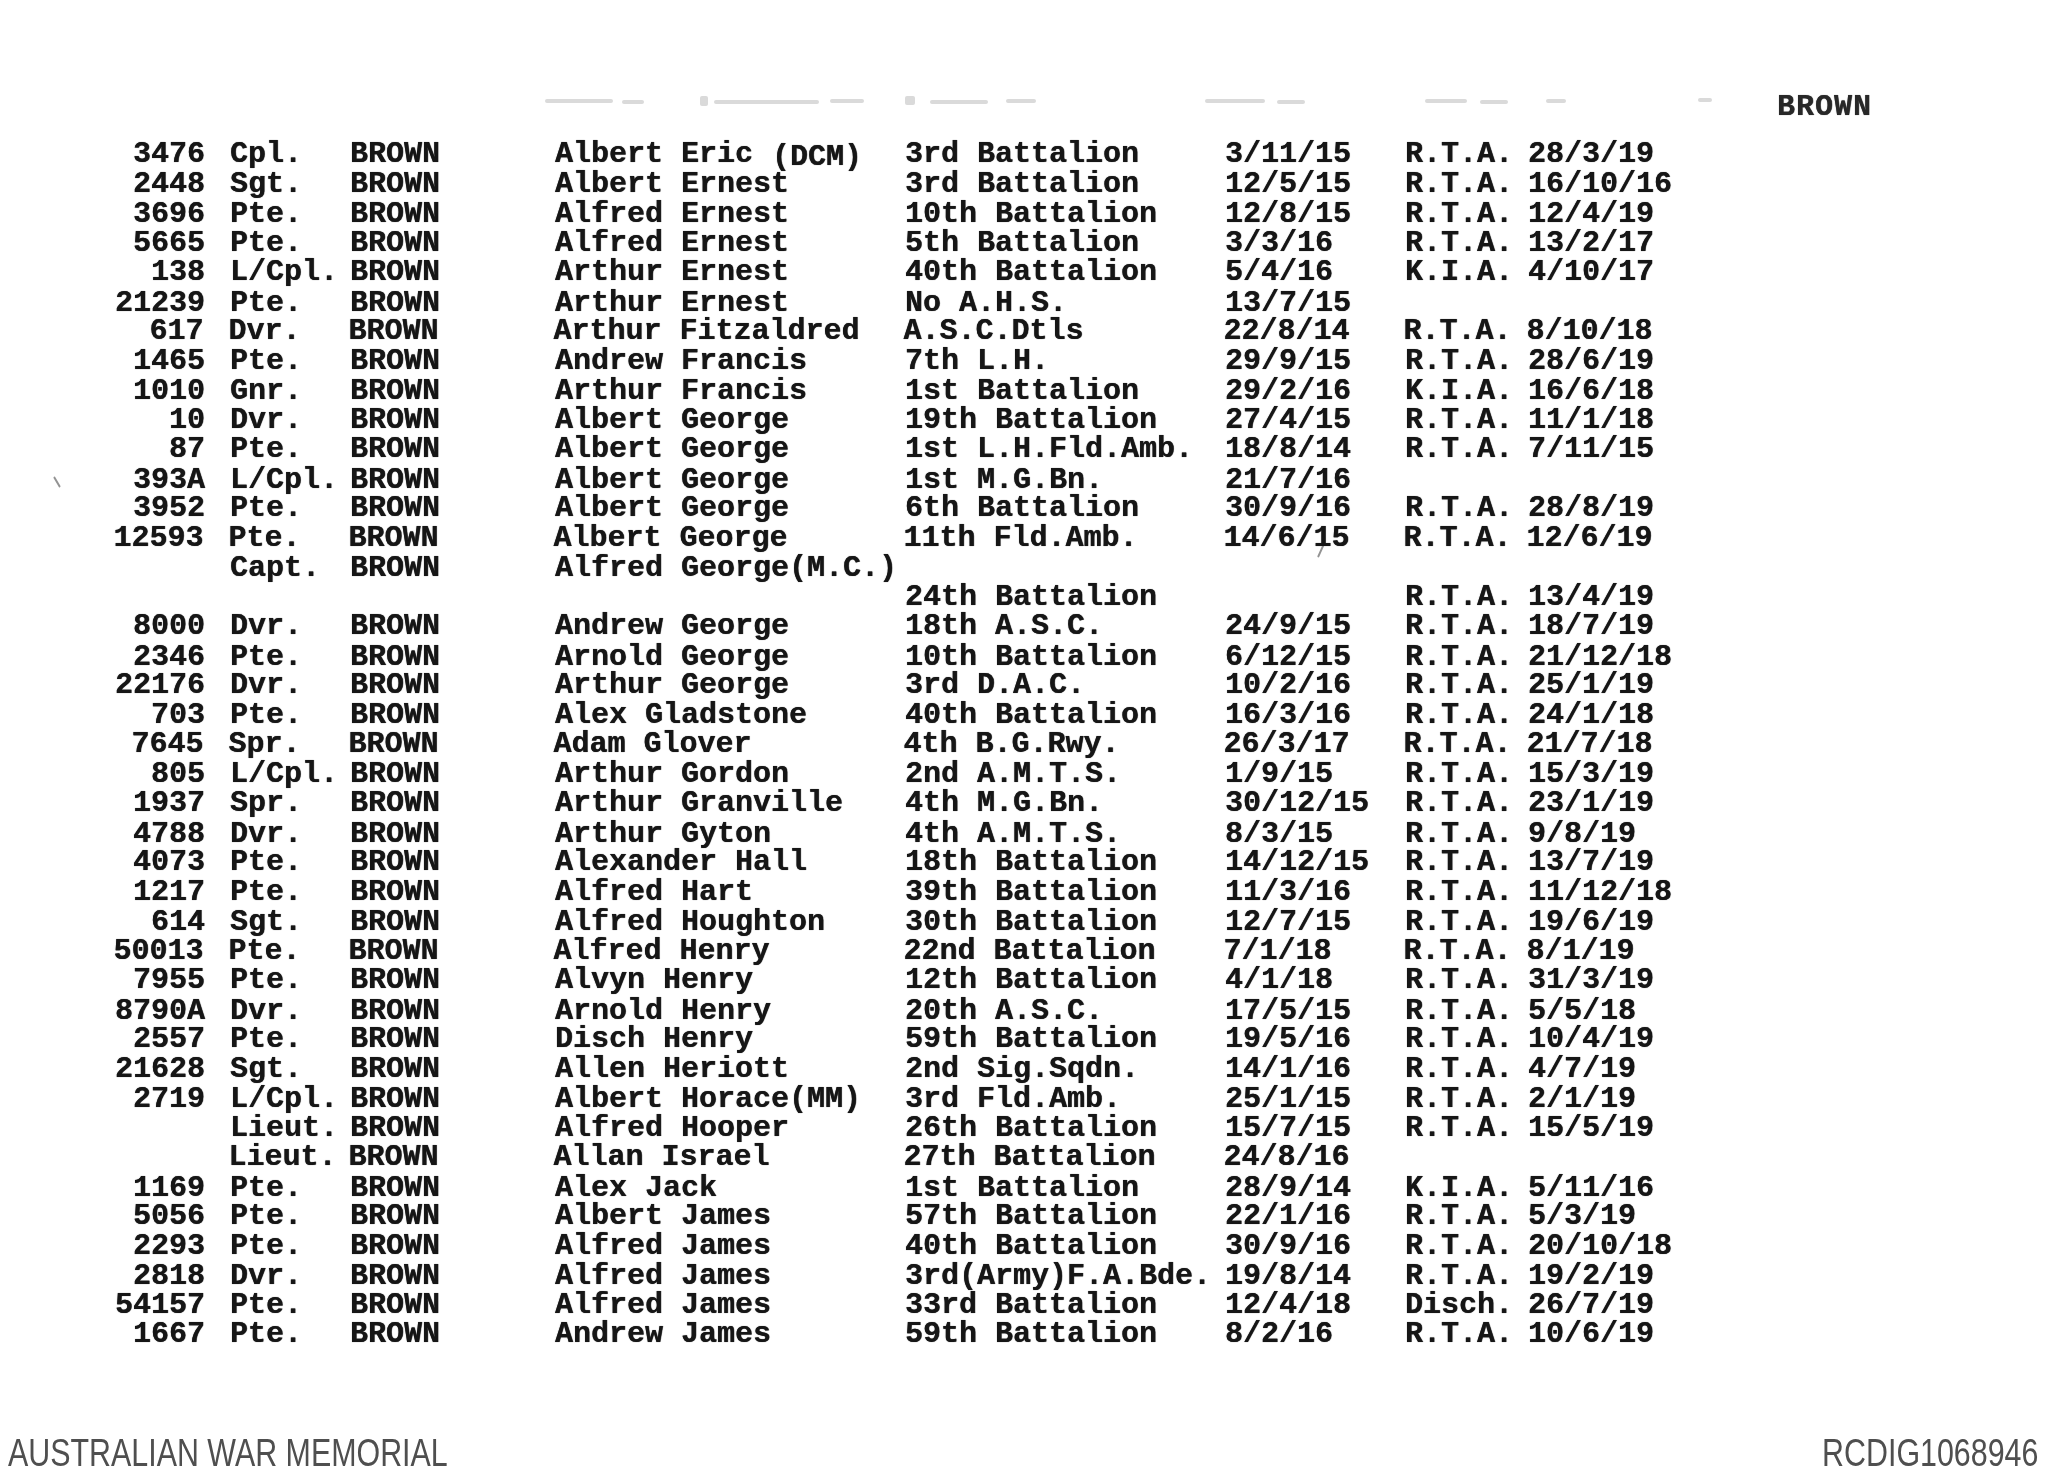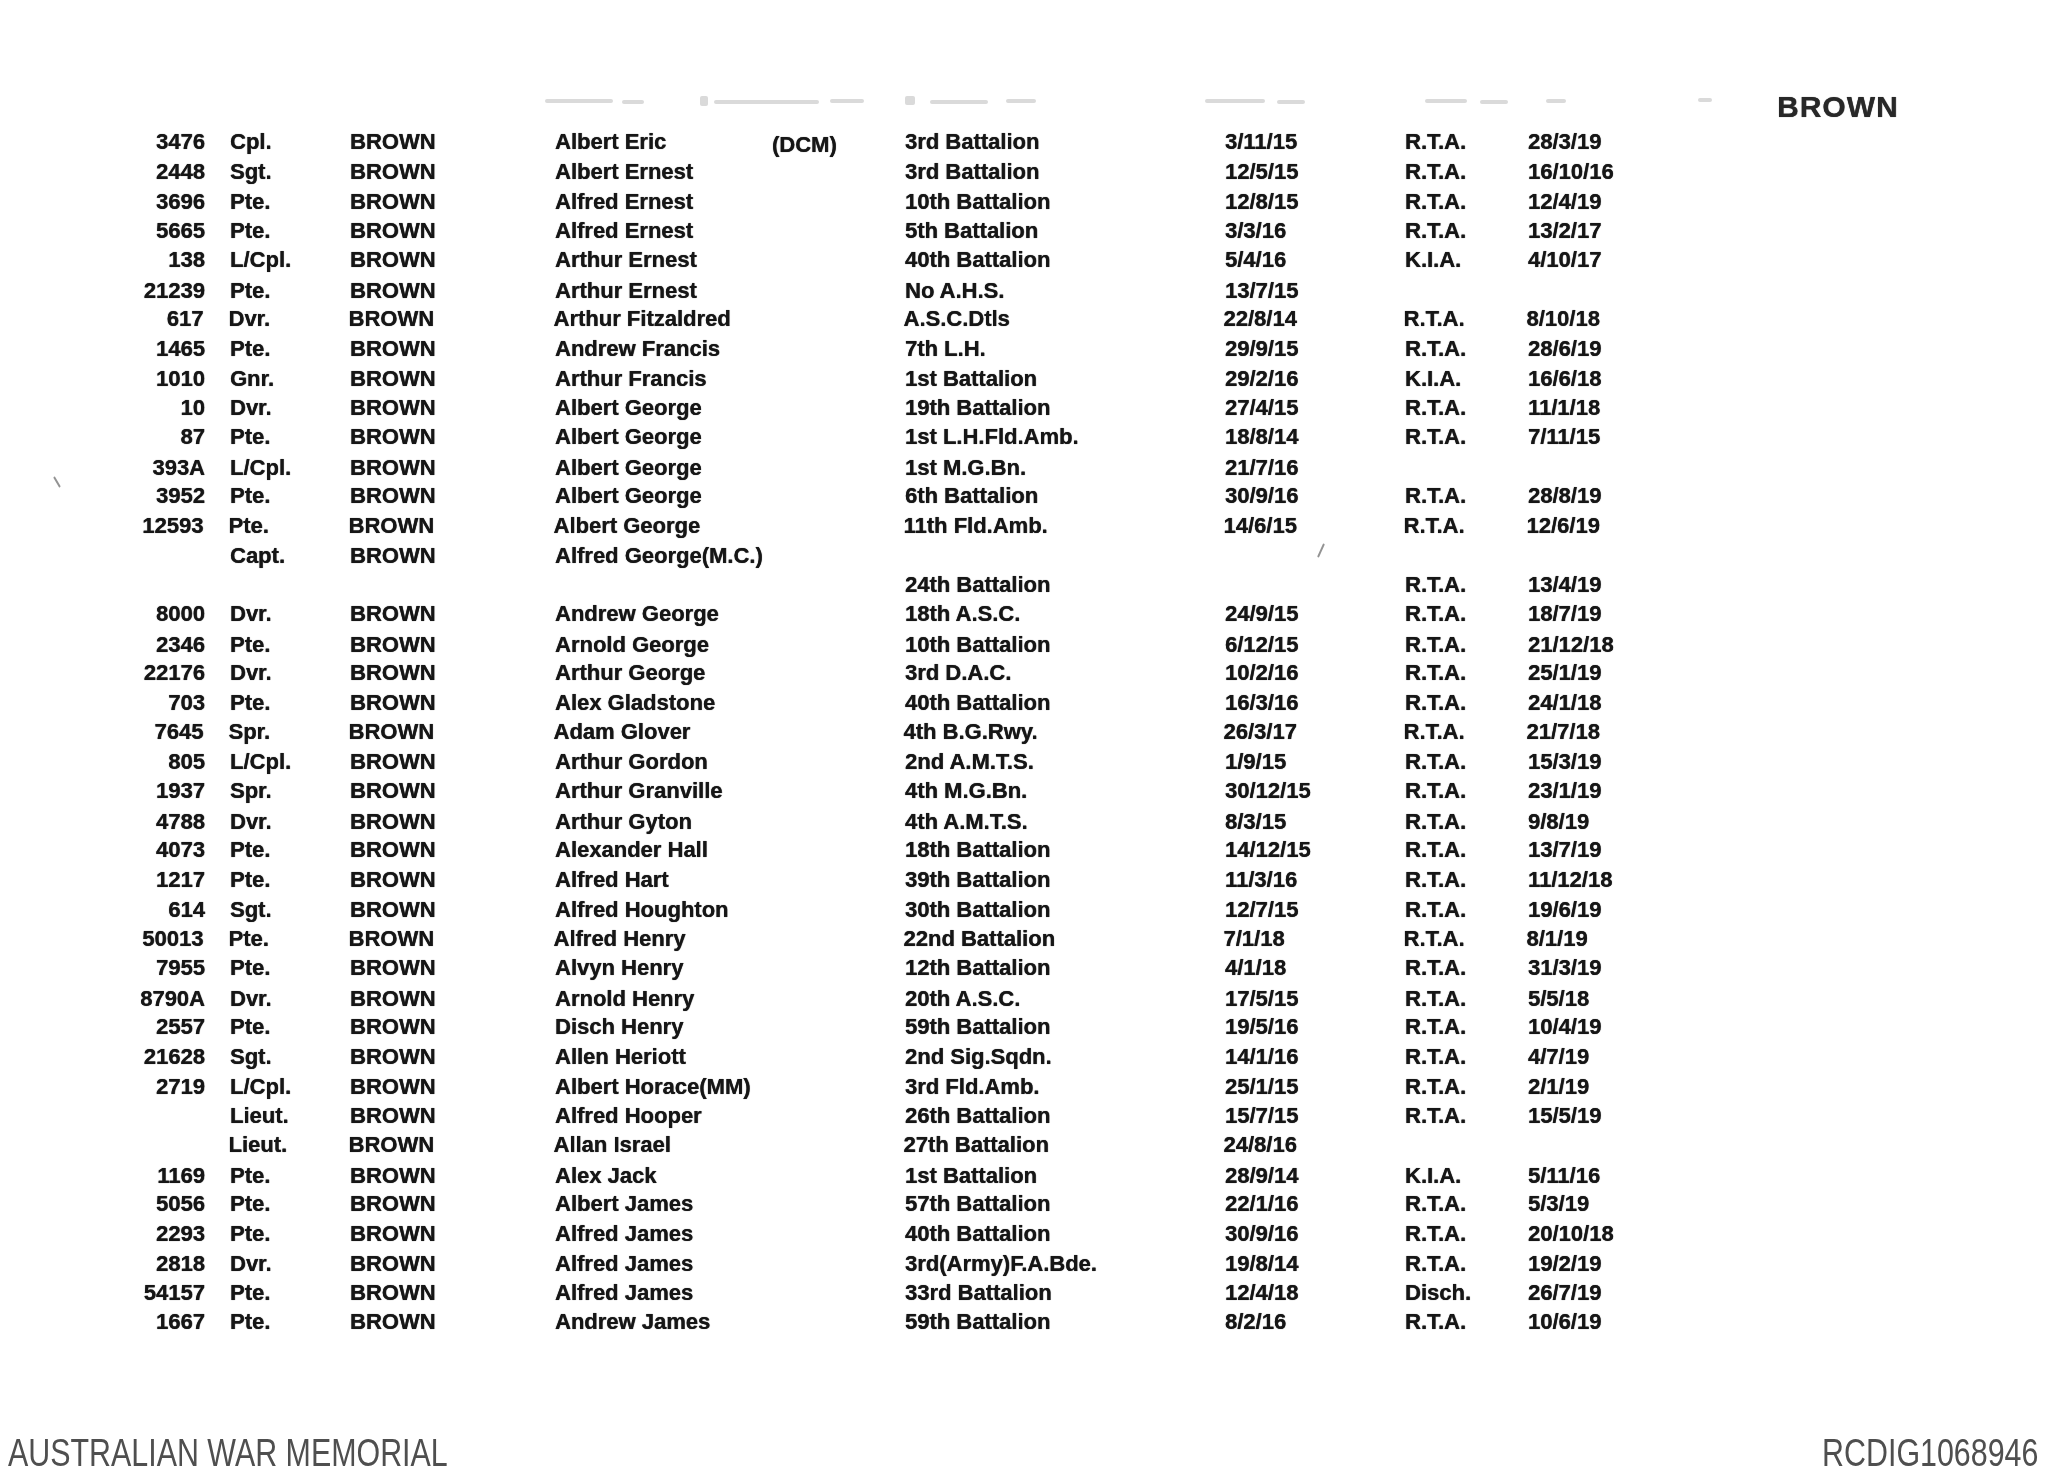--- a/index.html
+++ b/index.html
@@ -5,28 +5,28 @@
   html,body{margin:0;padding:0;background:#e8e8e8;}
   .page{
     position:relative;
     width:2048px;height:1481px;
     background:#ffffff;
     overflow:hidden;
     font-family:"Liberation Mono",monospace;
   }
   
   .tw{
-    font-family:Liberation Sans, sans-serif;
+    font-family:Liberation Mono, monospace;
     font-weight:700;
     color:#161616;
     text-shadow:0 0 0.8px rgba(20,20,20,.85), 0.4px 0.3px 0 rgba(20,20,20,.45);
   }
   .records{
-    position:absolute;left:0;top:127px;width:2048px;
-    font-size:22px;line-height:29.5px;
+    position:absolute;left:0;top:140px;width:2048px;
+    font-size:30px;line-height:29.5px;
   }
   .row{position:relative;height:29.5px;}
   .row.gap{}
   .row:nth-child(3n){transform:translateY(0.6px);}
   .row:nth-child(7n){transform:translateX(-1.5px);}
   .cell{position:absolute;top:0;white-space:pre;}
   .c-num {left:0;width:205px;text-align:right;}
   .c-rank{left:230px;}
   .c-sur {left:350px;}
   .c-given{left:555px;}

